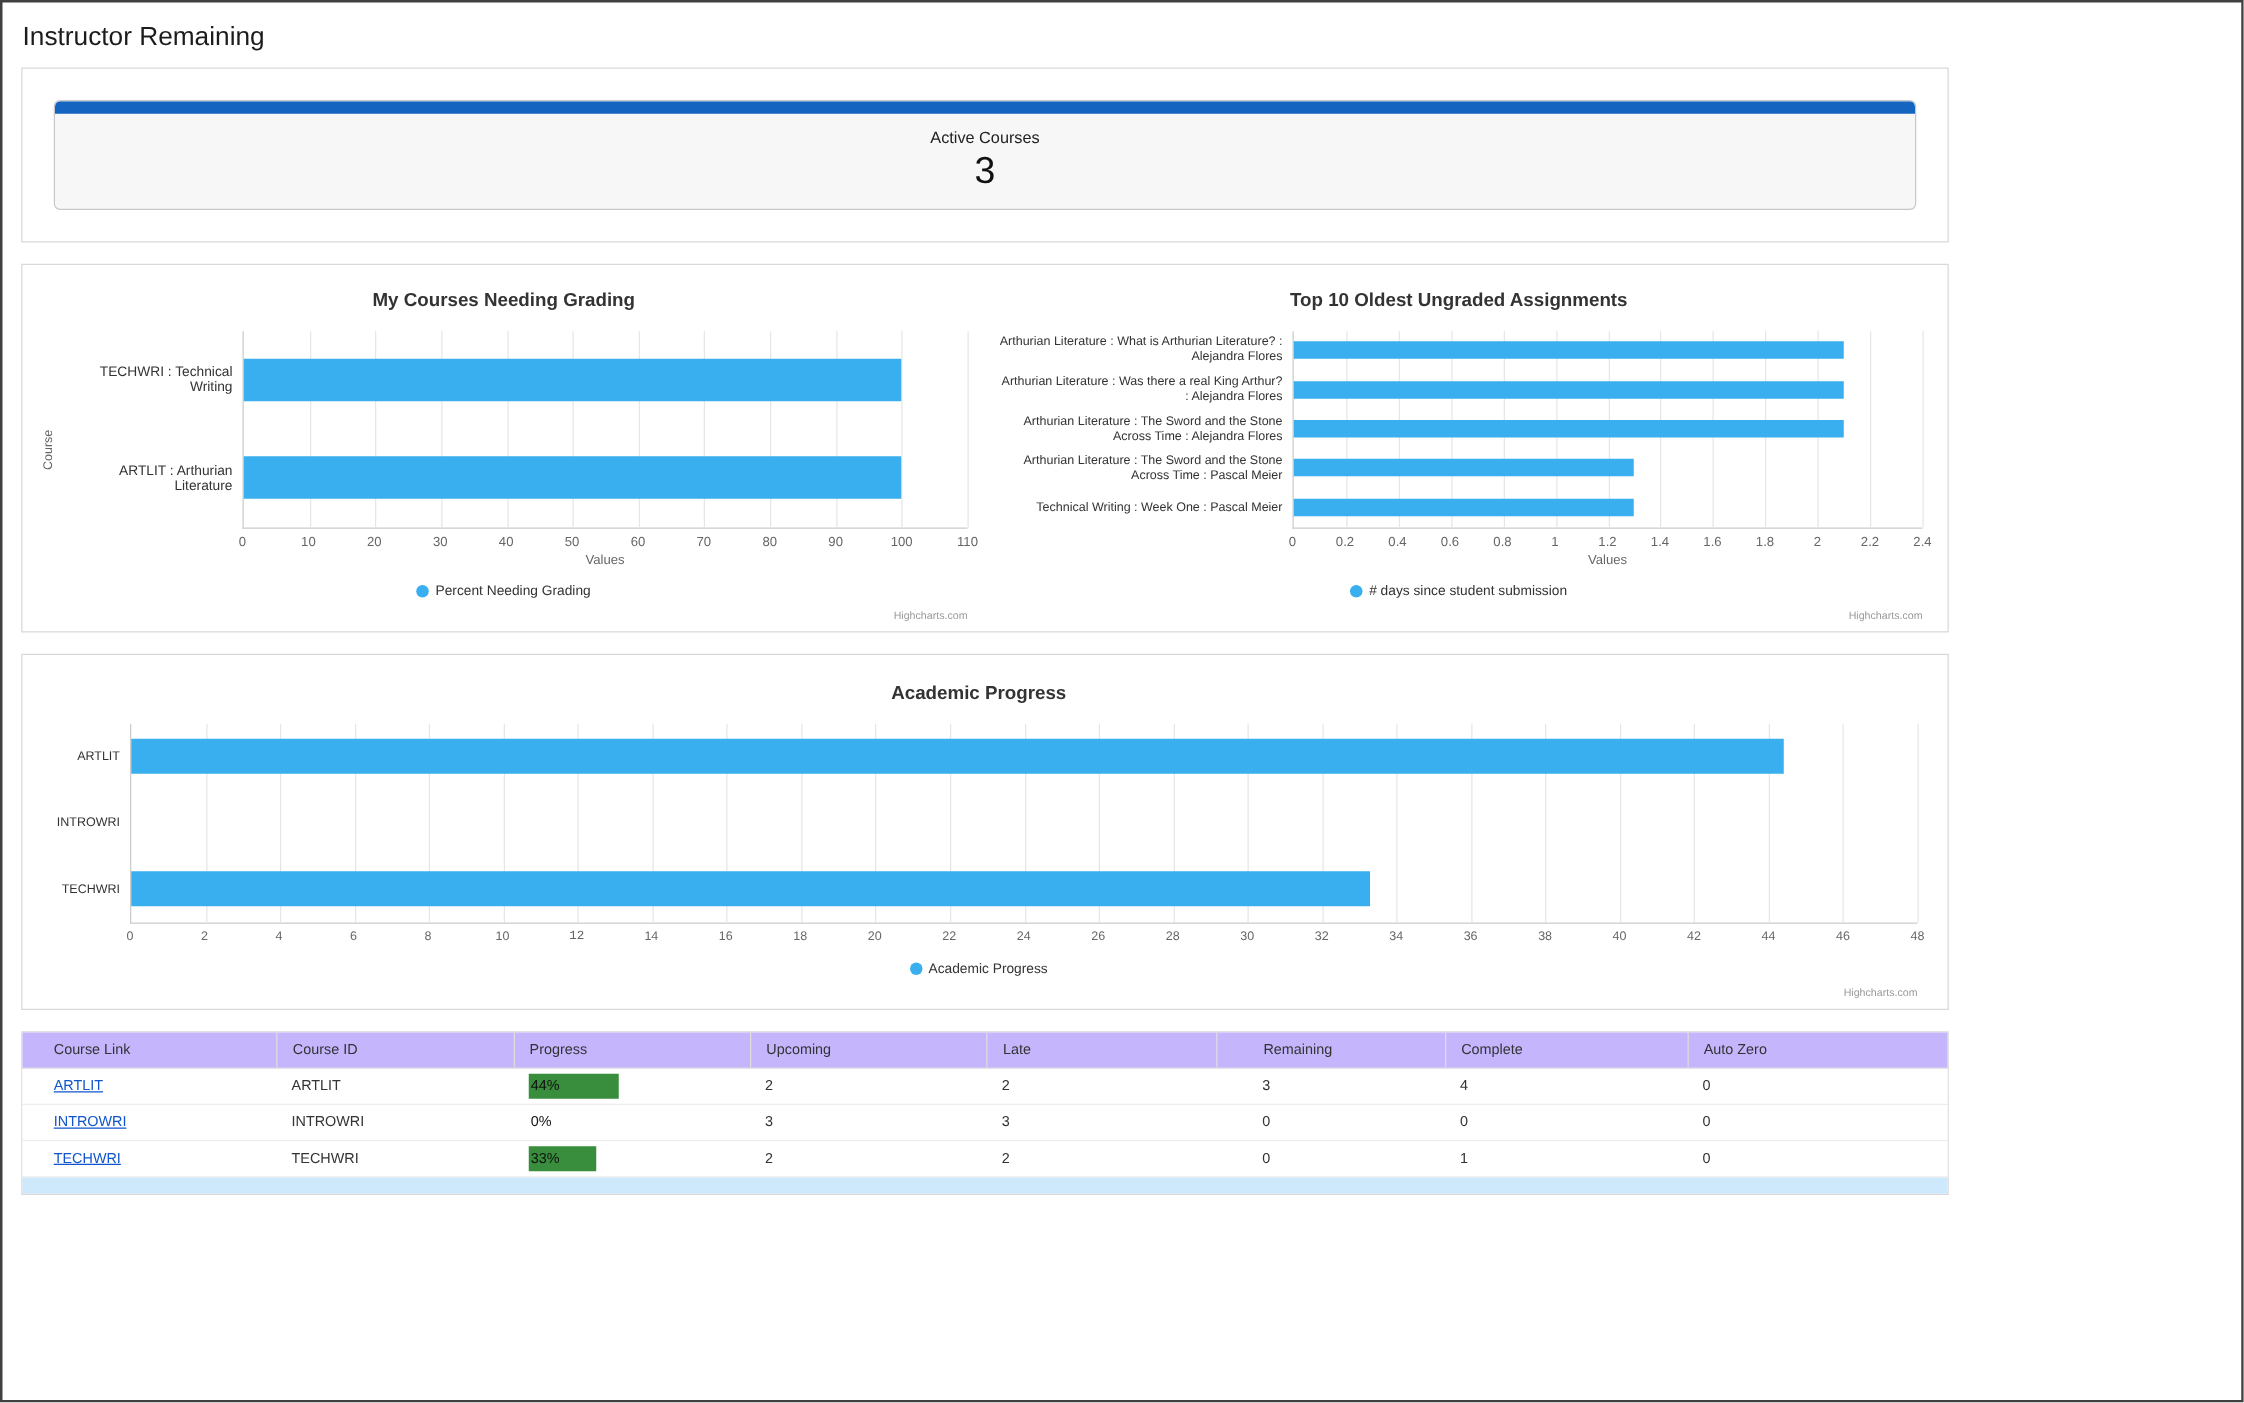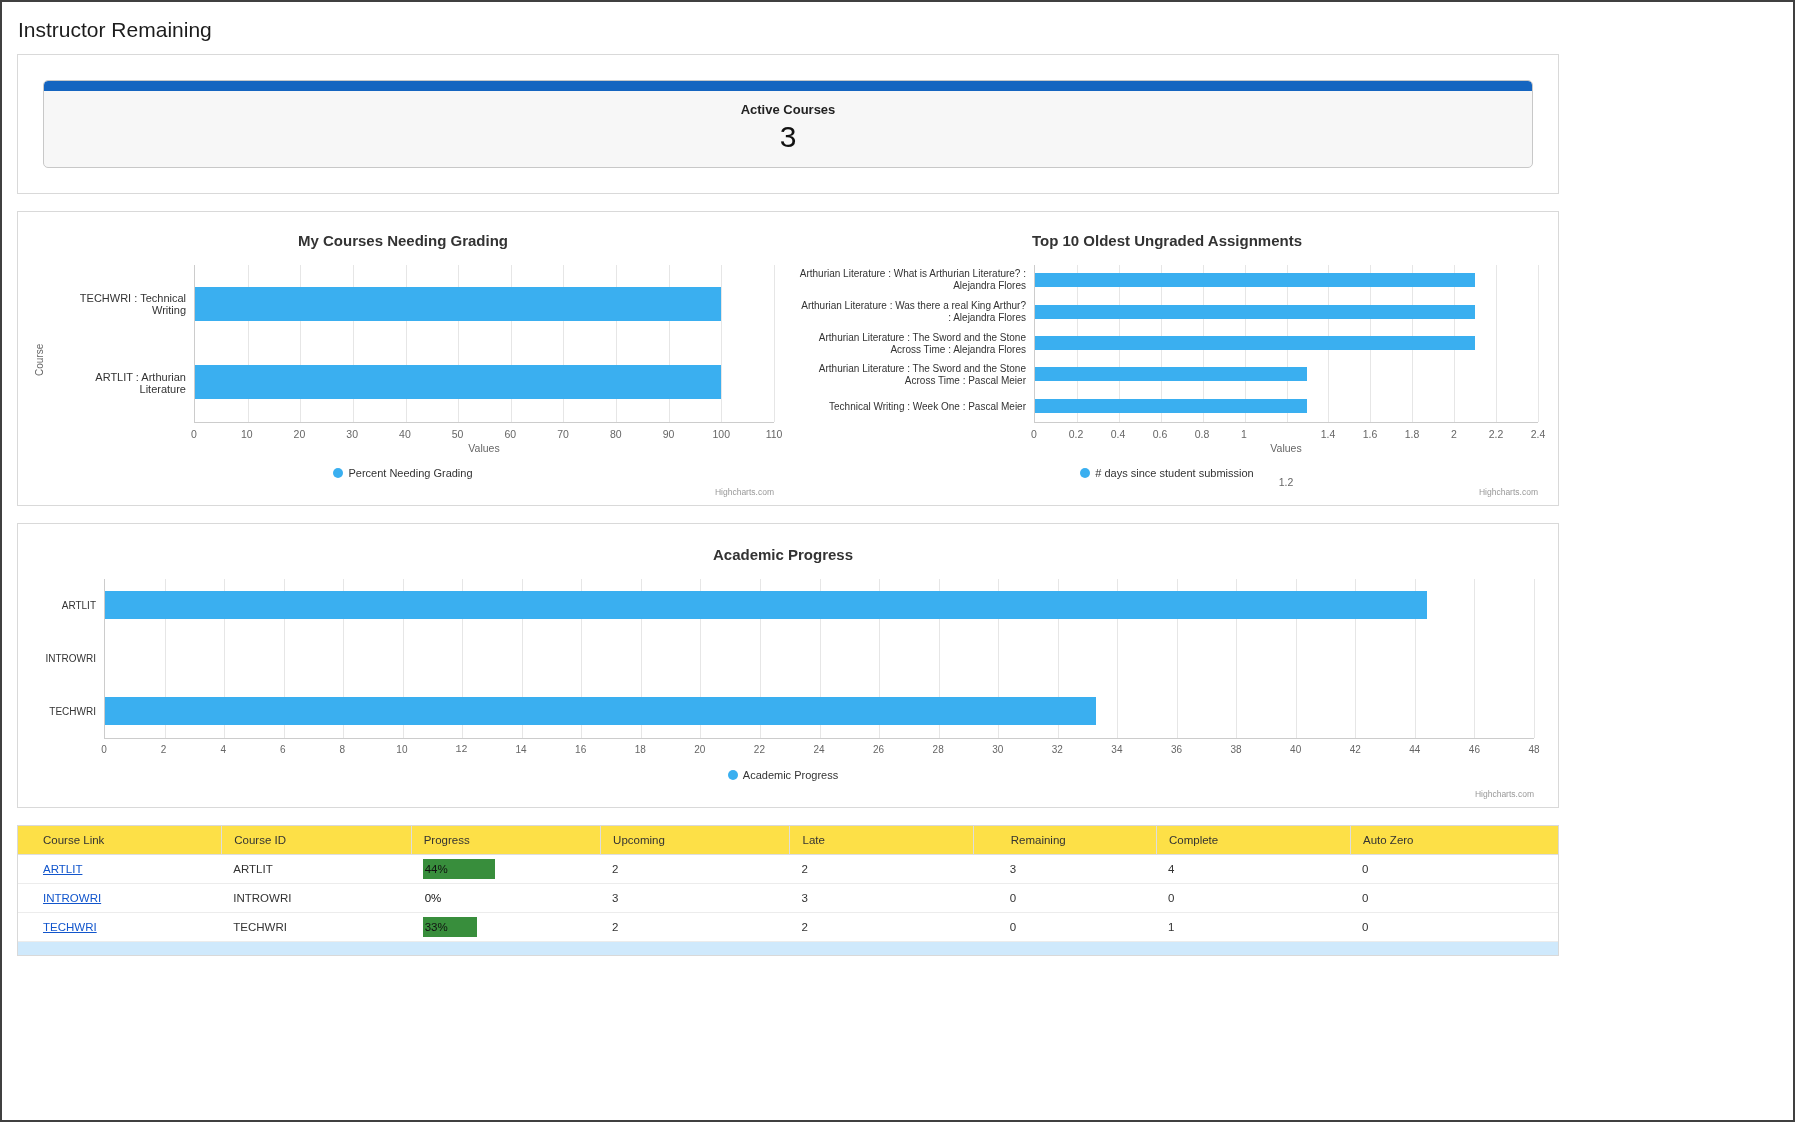--- a/index.html
+++ b/index.html
@@ -6,21 +6,21 @@
   html,body { background:#fff; }
   body { font-family: "Liberation Sans", sans-serif; color:#333; }
   .page { width:1795px; height:1122px; border:2px solid #404040; background:#fff; overflow:hidden; position:relative; }
   .page-title { font-size:21px; font-weight:500; color:#1c1c1c; margin:16px 0 12px 16px; }
   .panel { width:1542px; margin:0 0 17px 15px; border:1px solid #d9d9d9; background:#fff; }
 
   
   .kpi-panel { padding:25px; }
   .kpi-card { border:1px solid #c8c8c8; border-radius:5px; background:#f7f7f7; text-align:center; padding-bottom:12px; overflow:hidden; }
   .kpi-topbar { height:10px; background:var(--accent-blue,#1565c0); border-radius:4px 4px 0 0; }
-  .kpi-label { font-size:13px; font-weight:bold; color:#222; margin-top:11px; }
+  .kpi-label { font-size:13px; font-weight:normal; color:#222; margin-top:11px; }
   .kpi-value { font-size:30px; color:#111; margin-top:3px; line-height:1.15; }
 
   
   .charts-row { display:flex; padding:10px 6px 4px 6px; }
   .chart { position:relative; padding:4px 14px 22px 8px; }
   .chart-0, .chart-1 { width:50%; }
   .chart-2 { width:100%; }
   .academic-panel { padding:12px 10px 4px 6px; }
   .chart-title { text-align:center; font-weight:bold; font-size:15px; color:#333; margin:6px 0 16px 0; }
   .chart-body { display:flex; }
@@ -50,21 +50,21 @@
   .chart-2 .tick-label { font-size:10px; }
   .x-axis-title { text-align:center; font-size:10.5px; color:#666; margin-top:2px; }
   .chart-legend { display:flex; justify-content:center; align-items:center; gap:5px; margin-top:13px; cursor:pointer; }
   .legend-dot { width:10px; height:10px; border-radius:50%; background:var(--bar-blue,#3aaff0); }
   .legend-label { font-size:11px; color:#333; }
   .chart-credits { position:absolute; right:14px; bottom:4px; font-size:8.5px; color:#999; text-decoration:none; }
 
   
   .table-panel { padding:0; position:relative; margin-bottom:0; }
   .trow { display:flex; border-bottom:1px solid #ececec; background:#fff; }
-  .thead { background:#fde047; border-bottom:1px solid #dedede; }
+  .thead { background:#c4b5fd; border-bottom:1px solid #dedede; }
   .tcell { padding:8px 10px 8px 12px; font-size:11.5px; color:#333; position:relative; min-height:28px; }
   .c0 { flex:0 0 13.2%; padding-left:25px; }
   .c1 { flex:0 0 12.3%; } .c2 { flex:0 0 12.3%; } .c3 { flex:0 0 12.3%; }
   .c4 { flex:0 0 11.9%; } .c5 { flex:0 0 11.9%;padding-left:37px; } .c6 { flex:0 0 12.6%; }
   .c7 { flex:1 1 auto; }
   .thead .tcell + .tcell { border-left:1px solid #ddd; }
   .course-link { color:var(--link-blue,#1155cc); text-decoration:underline; }
   .progress-cell { padding-top:4px; padding-bottom:4px; }
   .progress-wrap { position:relative; height:20px; }
   .progress-fill { position:absolute; left:0; top:0; bottom:0; background:var(--progress-green,#388e3c); }
@@ -182,21 +182,21 @@
                 </div>
               </div>
             </div>
             <div class="x-axis">
               <div class="tick-label" style="left: 0%;">0</div>
               <div class="tick-label" style="left: 8.33333%;">0.2</div>
               <div class="tick-label" style="left: 16.6667%;">0.4</div>
               <div class="tick-label" style="left: 25%;">0.6</div>
               <div class="tick-label" style="left: 33.3333%;">0.8</div>
               <div class="tick-label" style="left: 41.6667%;">1</div>
-              <div class="tick-label" style="left: 50%; margin-top: 48px;">1.2</div>
+              <div class="tick-label" style="left: 50%;">1.2</div>
               <div class="tick-label" style="left: 58.3333%;">1.4</div>
               <div class="tick-label" style="left: 66.6667%;">1.6</div>
               <div class="tick-label" style="left: 75%;">1.8</div>
               <div class="tick-label" style="left: 83.3333%;">2</div>
               <div class="tick-label" style="left: 91.6667%;">2.2</div>
               <div class="tick-label" style="left: 100%;">2.4</div>
             </div>
             <div class="x-axis-title">Values</div>
           </div>
         </div>

